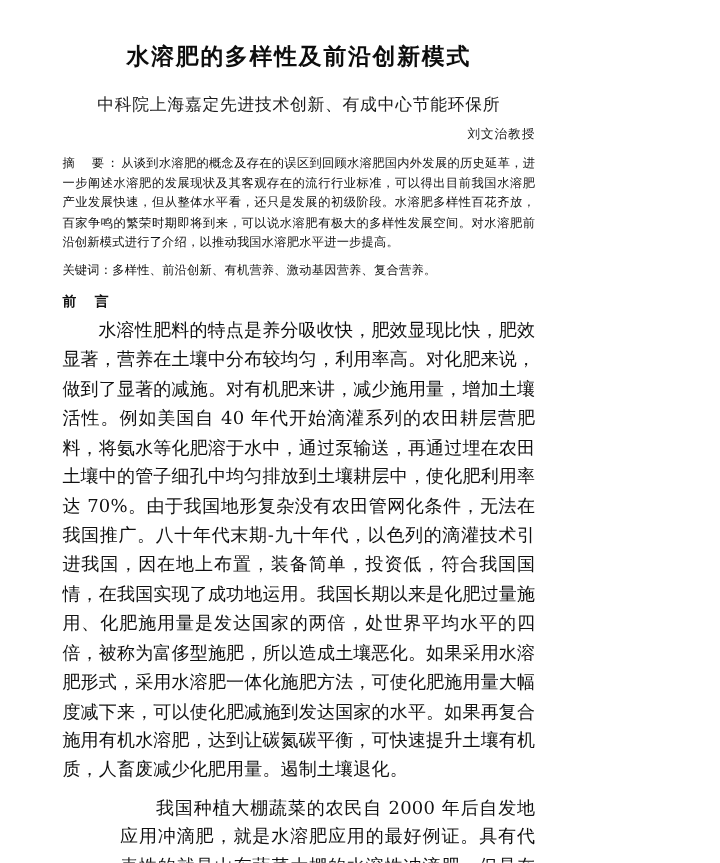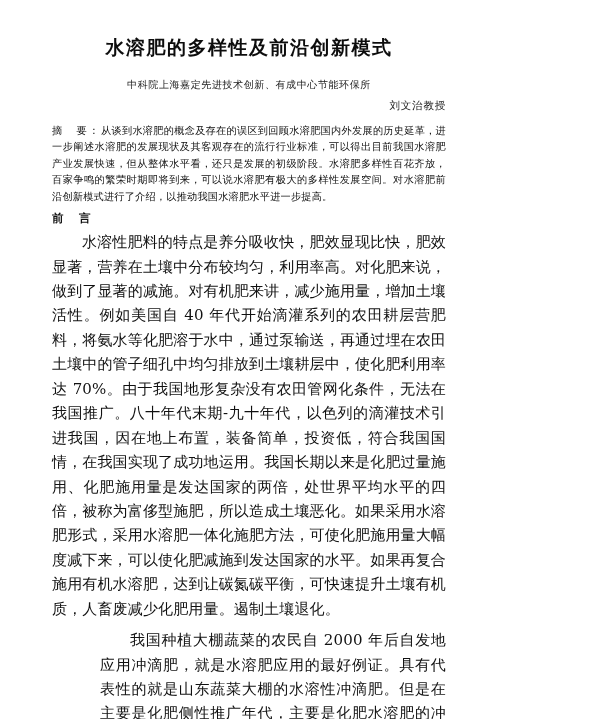--- a/index.html
+++ b/index.html
@@ -26,21 +26,21 @@
     text-align: center;
     font-size: 19px;
     font-weight: bold;
     letter-spacing: 1.5px;
     line-height: 1.4;
     margin: 6px 0 16px 0;
     color: #0d0d0d;
   }
   .affiliation {
     text-align: center;
-    font-size: 10px;
+    font-size: 14px;
     line-height: 1.6;
     letter-spacing: 0.6px;
     margin: 0 0 6px 0;
     color: #1a1a1a;
   }
   .author {
     text-align: right;
     font-size: 10.5px;
     letter-spacing: 0.8px;
     margin: 0 0 10px 0;
@@ -93,20 +93,23 @@
   <h1 class="doc-title">水溶肥的多样性及前沿创新模式</h1>
 
   <div class="affiliation">中科院上海嘉定先进技术创新、有成中心节能环保所</div>
 
   <div class="author">刘文治教授</div>
 
   <div class="abstract-block">
     <span class="label-bold">摘　要：</span><span>从谈到水溶肥的概念及存在的误区到回顾水溶肥国内外发展的历史延革，进一步阐述水溶肥的发展现状及其客观存在的流行行业标准，可以得出目前我国水溶肥产业发展快速，但从整体水平看，还只是发展的初级阶段。水溶肥多样性百花齐放，百家争鸣的繁荣时期即将到来，可以说水溶肥有极大的多样性发展空间。对水溶肥前沿创新模式进行了介绍，以推动我国水溶肥水平进一步提高。</span>
   </div>
 
+  <div class="keywords">
+    <span>关键词：</span><span>多样性、前沿创新、有机营养、激动基因营养、复合营养。</span>
+  </div>
 
   <div class="section-head">前　言</div>
 
   <p class="body-para">水溶性肥料的特点是养分吸收快，肥效显现比快，肥效显著，营养在土壤中分布较均匀，利用率高。对化肥来说，做到了显著的减施。对有机肥来讲，减少施用量，增加土壤活性。例如美国自 40 年代开始滴灌系列的农田耕层营肥料，将氨水等化肥溶于水中，通过泵输送，再通过埋在农田土壤中的管子细孔中均匀排放到土壤耕层中，使化肥利用率达 70%。由于我国地形复杂没有农田管网化条件，无法在我国推广。八十年代末期-九十年代，以色列的滴灌技术引进我国，因在地上布置，装备简单，投资低，符合我国国情，在我国实现了成功地运用。我国长期以来是化肥过量施用、化肥施用量是发达国家的两倍，处世界平均水平的四倍，被称为富侈型施肥，所以造成土壤恶化。如果采用水溶肥形式，采用水溶肥一体化施肥方法，可使化肥施用量大幅度减下来，可以使化肥减施到发达国家的水平。如果再复合施用有机水溶肥，达到让碳氮碳平衡，可快速提升土壤有机质，人畜废减少化肥用量。遏制土壤退化。</p>
 
   <div class="spacer-sm"></div>
 
   <p class="body-para tight">我国种植大棚蔬菜的农民自 2000 年后自发地应用冲滴肥，就是水溶肥应用的最好例证。具有代表性的就是山东蔬菜大棚的水溶性冲滴肥。但是在主要是化肥侧性推广年代，主要是化肥水溶肥的冲滴肥，有机水溶肥较少。现在农业消费者们经历受了水溶肥，即滴肥热高的优势。问题是绝大部分是化肥水溶肥，有机水溶肥太少。有机水溶肥有行业标准的就是氨基酸水溶肥和腐植酸加化肥的水溶肥品种太单调。首先前要再理论上创新，突破单纯靠无机营养的矿质营养学术的局限。要树立有机营养、基因营养的观念，树立无机营养、有机营养、基因营养的复合全营养  的创新理论，才能使水溶肥实现多样性，即品种的多样性、营养的多样性，剂型的多样性，生产方法的多样性，标准的多样性，使我国的水溶肥百花齐</p>
 
 </div>

